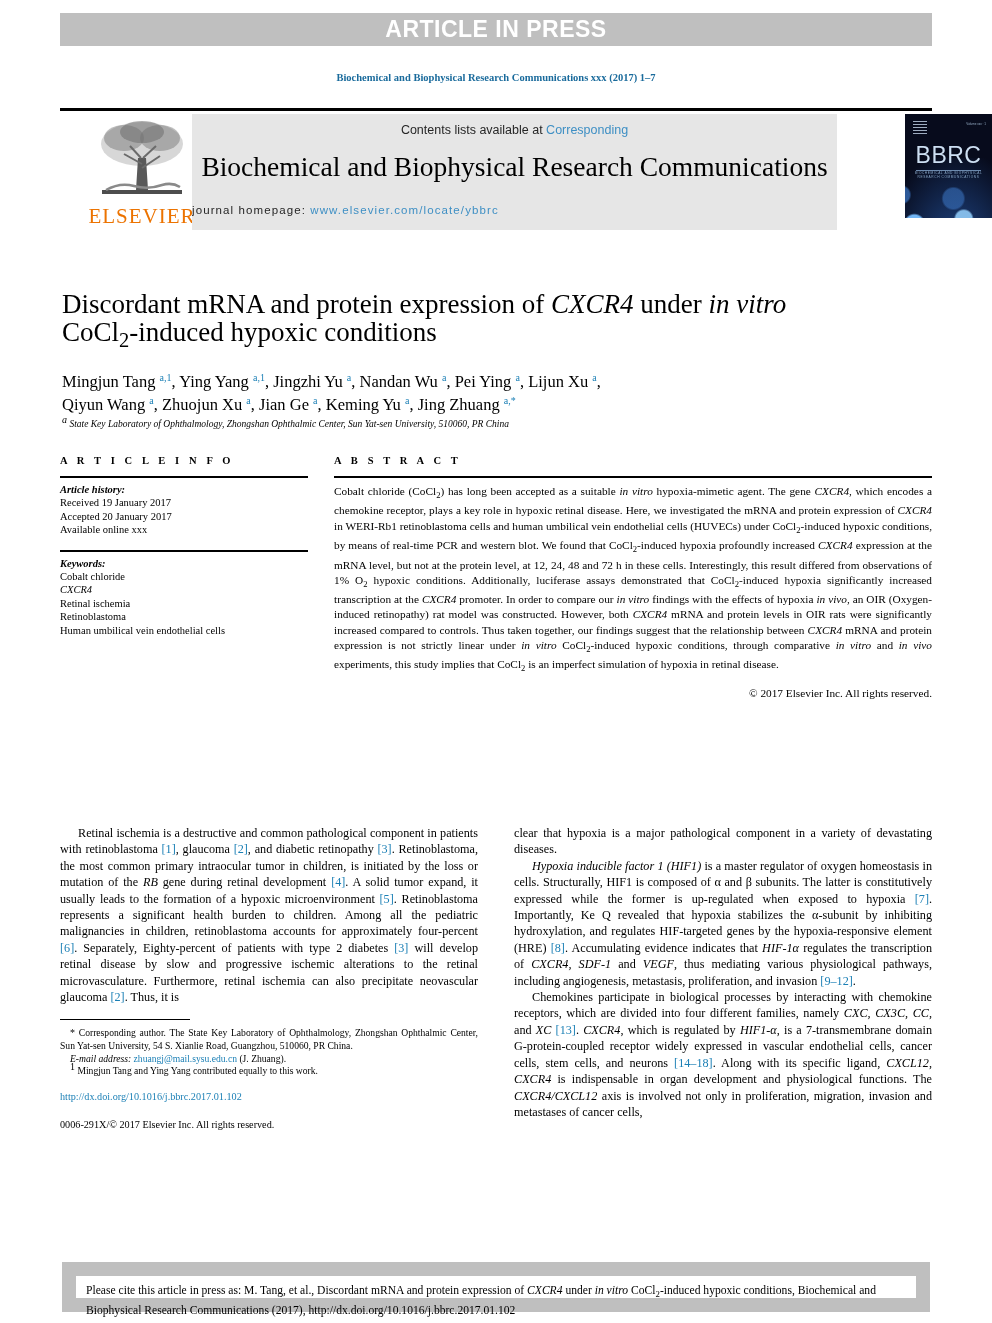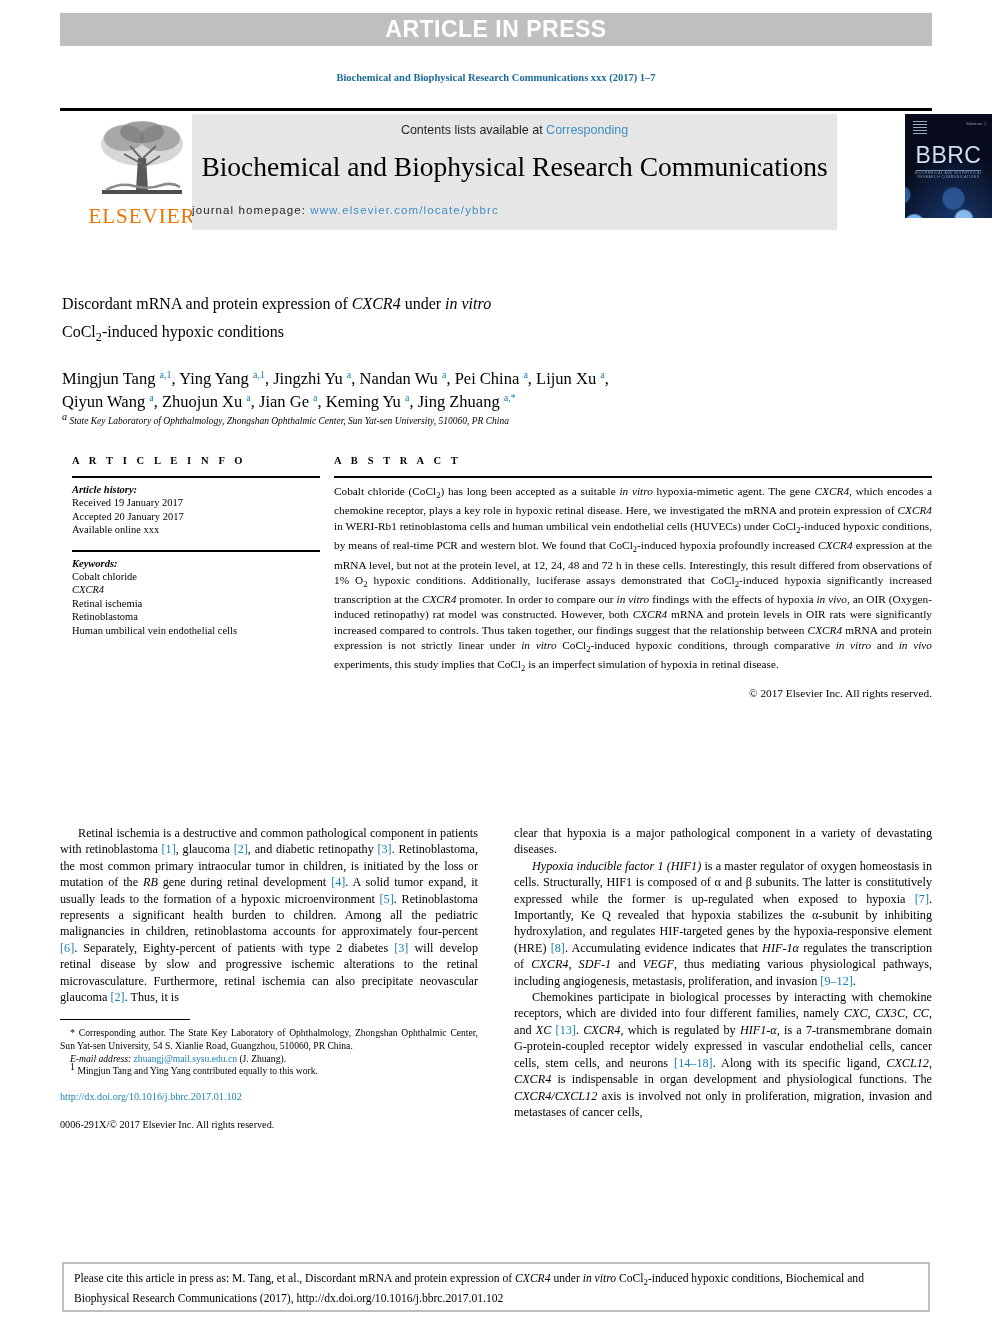--- a/index.html
+++ b/index.html
@@ -219,21 +219,21 @@
 
   
   .title-block {
     position: absolute;
     left: 62px;
     top: 290px;
     width: 800px;
   }
   .art-title {
     font-family: "Liberation Serif", serif;
-    font-size: 16px;
+    font-size: 27px;
     line-height: 28px;
     color: #000000;
     margin: 0;
     font-weight: normal;
   }
   .authors {
     margin-top: 16px;
     font-family: "Liberation Serif", serif;
     font-size: 16.5px;
     line-height: 23px;
@@ -258,21 +258,21 @@
   
   .band {
     position: absolute;
     left: 60px;
     top: 455px;
     width: 872px;
     height: 340px;
   }
   .col-info {
     position: absolute;
-    left: 12px;
+    left: 0;
     top: 0;
     width: 248px;
   }
   .col-abs {
     position: absolute;
     left: 274px;
     top: 0;
     width: 598px;
   }
   .sechead {
@@ -384,21 +384,21 @@
 
   
   .cite-box {
     position: absolute;
     left: 62px;
     top: 1262px;
     width: 868px;
     height: 50px;
     background: #bfbfbf;
     box-sizing: border-box;
-    padding: 2px;
+    padding: 14px;
   }
   .cite-inner {
     width: 100%;
     height: 100%;
     background: #ffffff;
     box-sizing: border-box;
     padding: 7px 10px 0 10px;
   }
   .cite-text {
     font-family: "Liberation Serif", serif;
@@ -463,21 +463,21 @@
     <h1 class="art-title">
       <span>Discordant mRNA and protein expression of </span><i>CXCR4</i><span> under </span><i>in vitro</i><br>
       <span>CoCl</span><sub>2</sub><span>-induced hypoxic conditions</span>
     </h1>
 
     <div class="authors">
       <span><span>Mingjun Tang</span> <sup>a,1</sup></span>,
       <span><span>Ying Yang</span> <sup>a,1</sup></span>,
       <span><span>Jingzhi Yu</span> <sup>a</sup></span>,
       <span><span>Nandan Wu</span> <sup>a</sup></span>,
-      <span><span>Pei China</span> <sup>a</sup></span>,
+      <span><span>Pei Ying</span> <sup>a</sup></span>,
       <span><span>Lijun Xu</span> <sup>a</sup></span>,<br>
       <span><span>Qiyun Wang</span> <sup>a</sup></span>,
       <span><span>Zhuojun Xu</span> <sup>a</sup></span>,
       <span><span>Jian Ge</span> <sup>a</sup></span>,
       <span><span>Keming Yu</span> <sup>a</sup></span>,
       <span><span>Jing Zhuang</span> <sup>a,*</sup></span>
     </div>
 
     <div class="aff">
       <sup>a</sup> <span>State Key Laboratory of Ophthalmology, Zhongshan Ophthalmic Center, Sun Yat-sen University, 510060, PR China</span>

